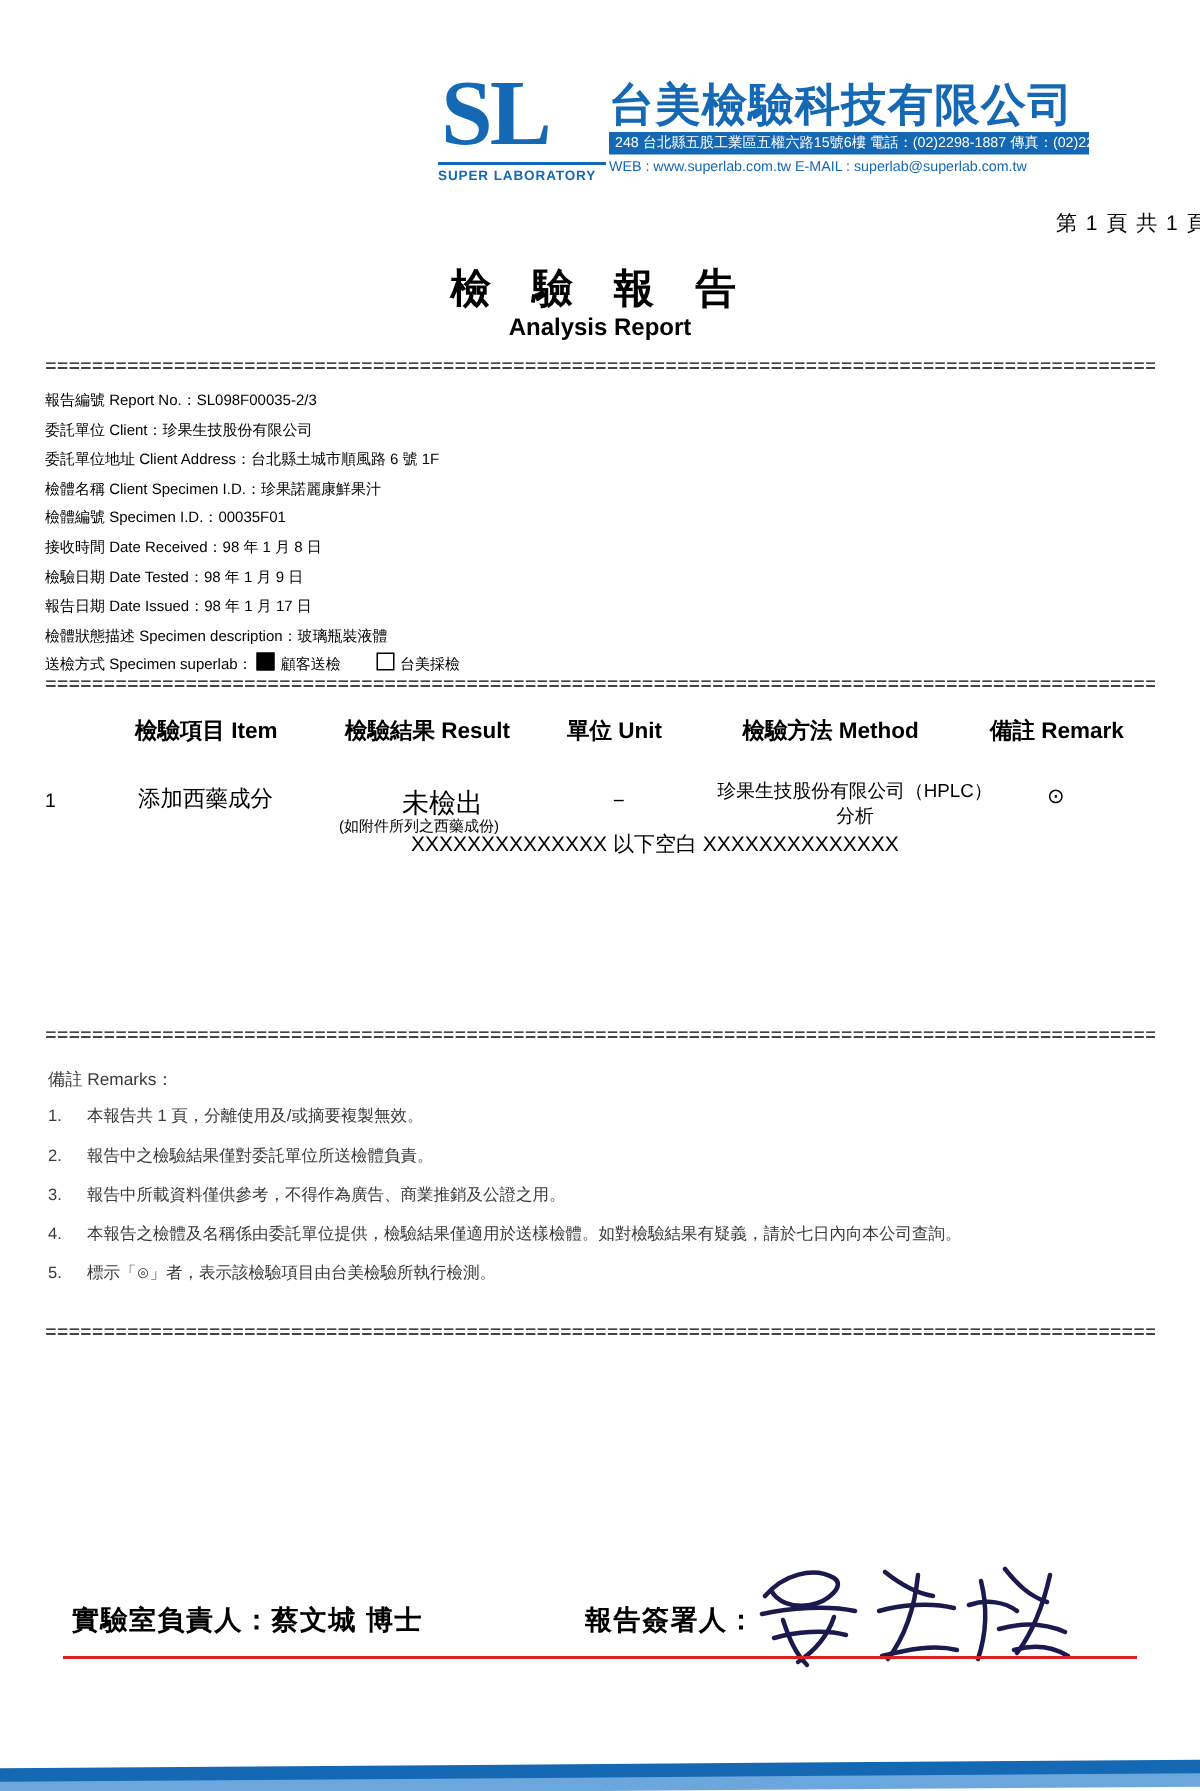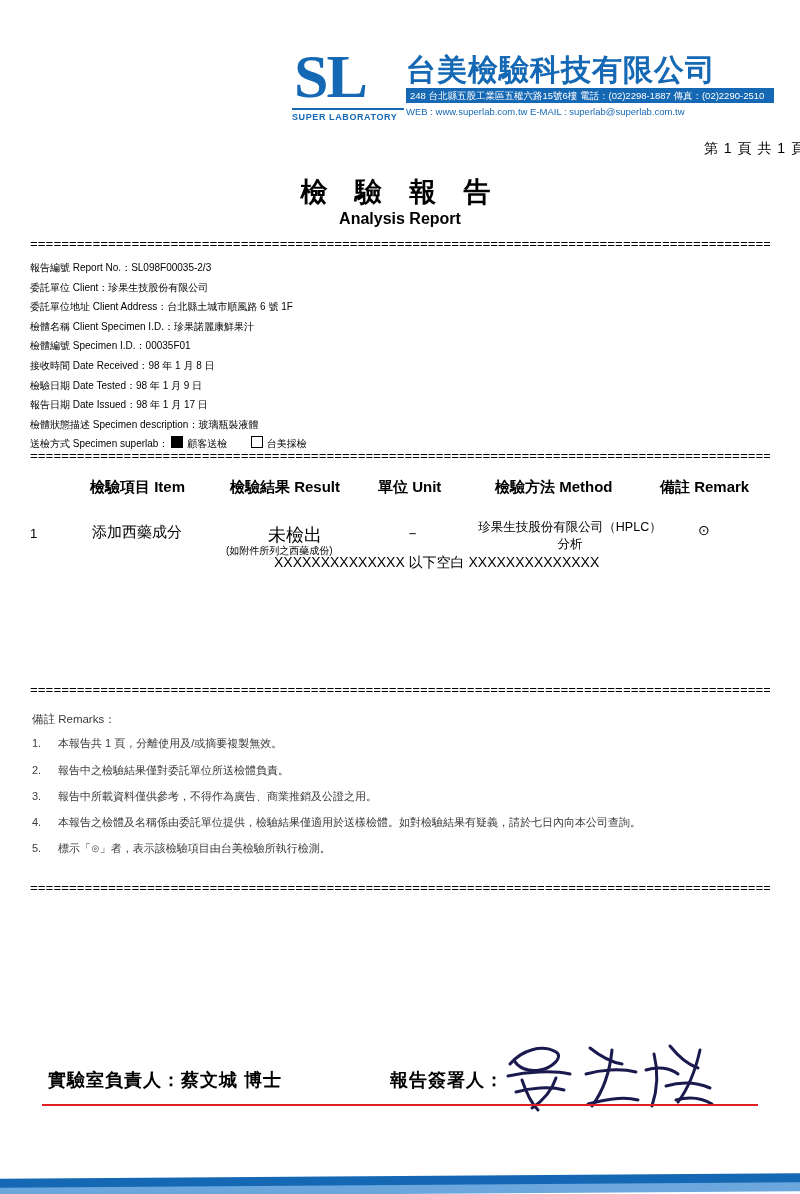--- a/index.html
+++ b/index.html
@@ -67,21 +67,21 @@
     font-family: "DejaVu Sans", sans-serif;
     font-weight: bold;
     font-size: 30px;
     letter-spacing: 1px;
     color: #1568b4;
     white-space: nowrap;
   }
   .addr-bar {
     position: absolute;
     left: 406px; top: 60px;
-    width: 368px;
+    width: 320px;
     height: 15px;
     background: #1568b4;
   }
   .addr-bar-text {
     position: absolute;
     left: 4px; top: 2px;
     font-size: 9.5px;
     color: #ffffff;
     white-space: nowrap;
     line-height: 11px;

